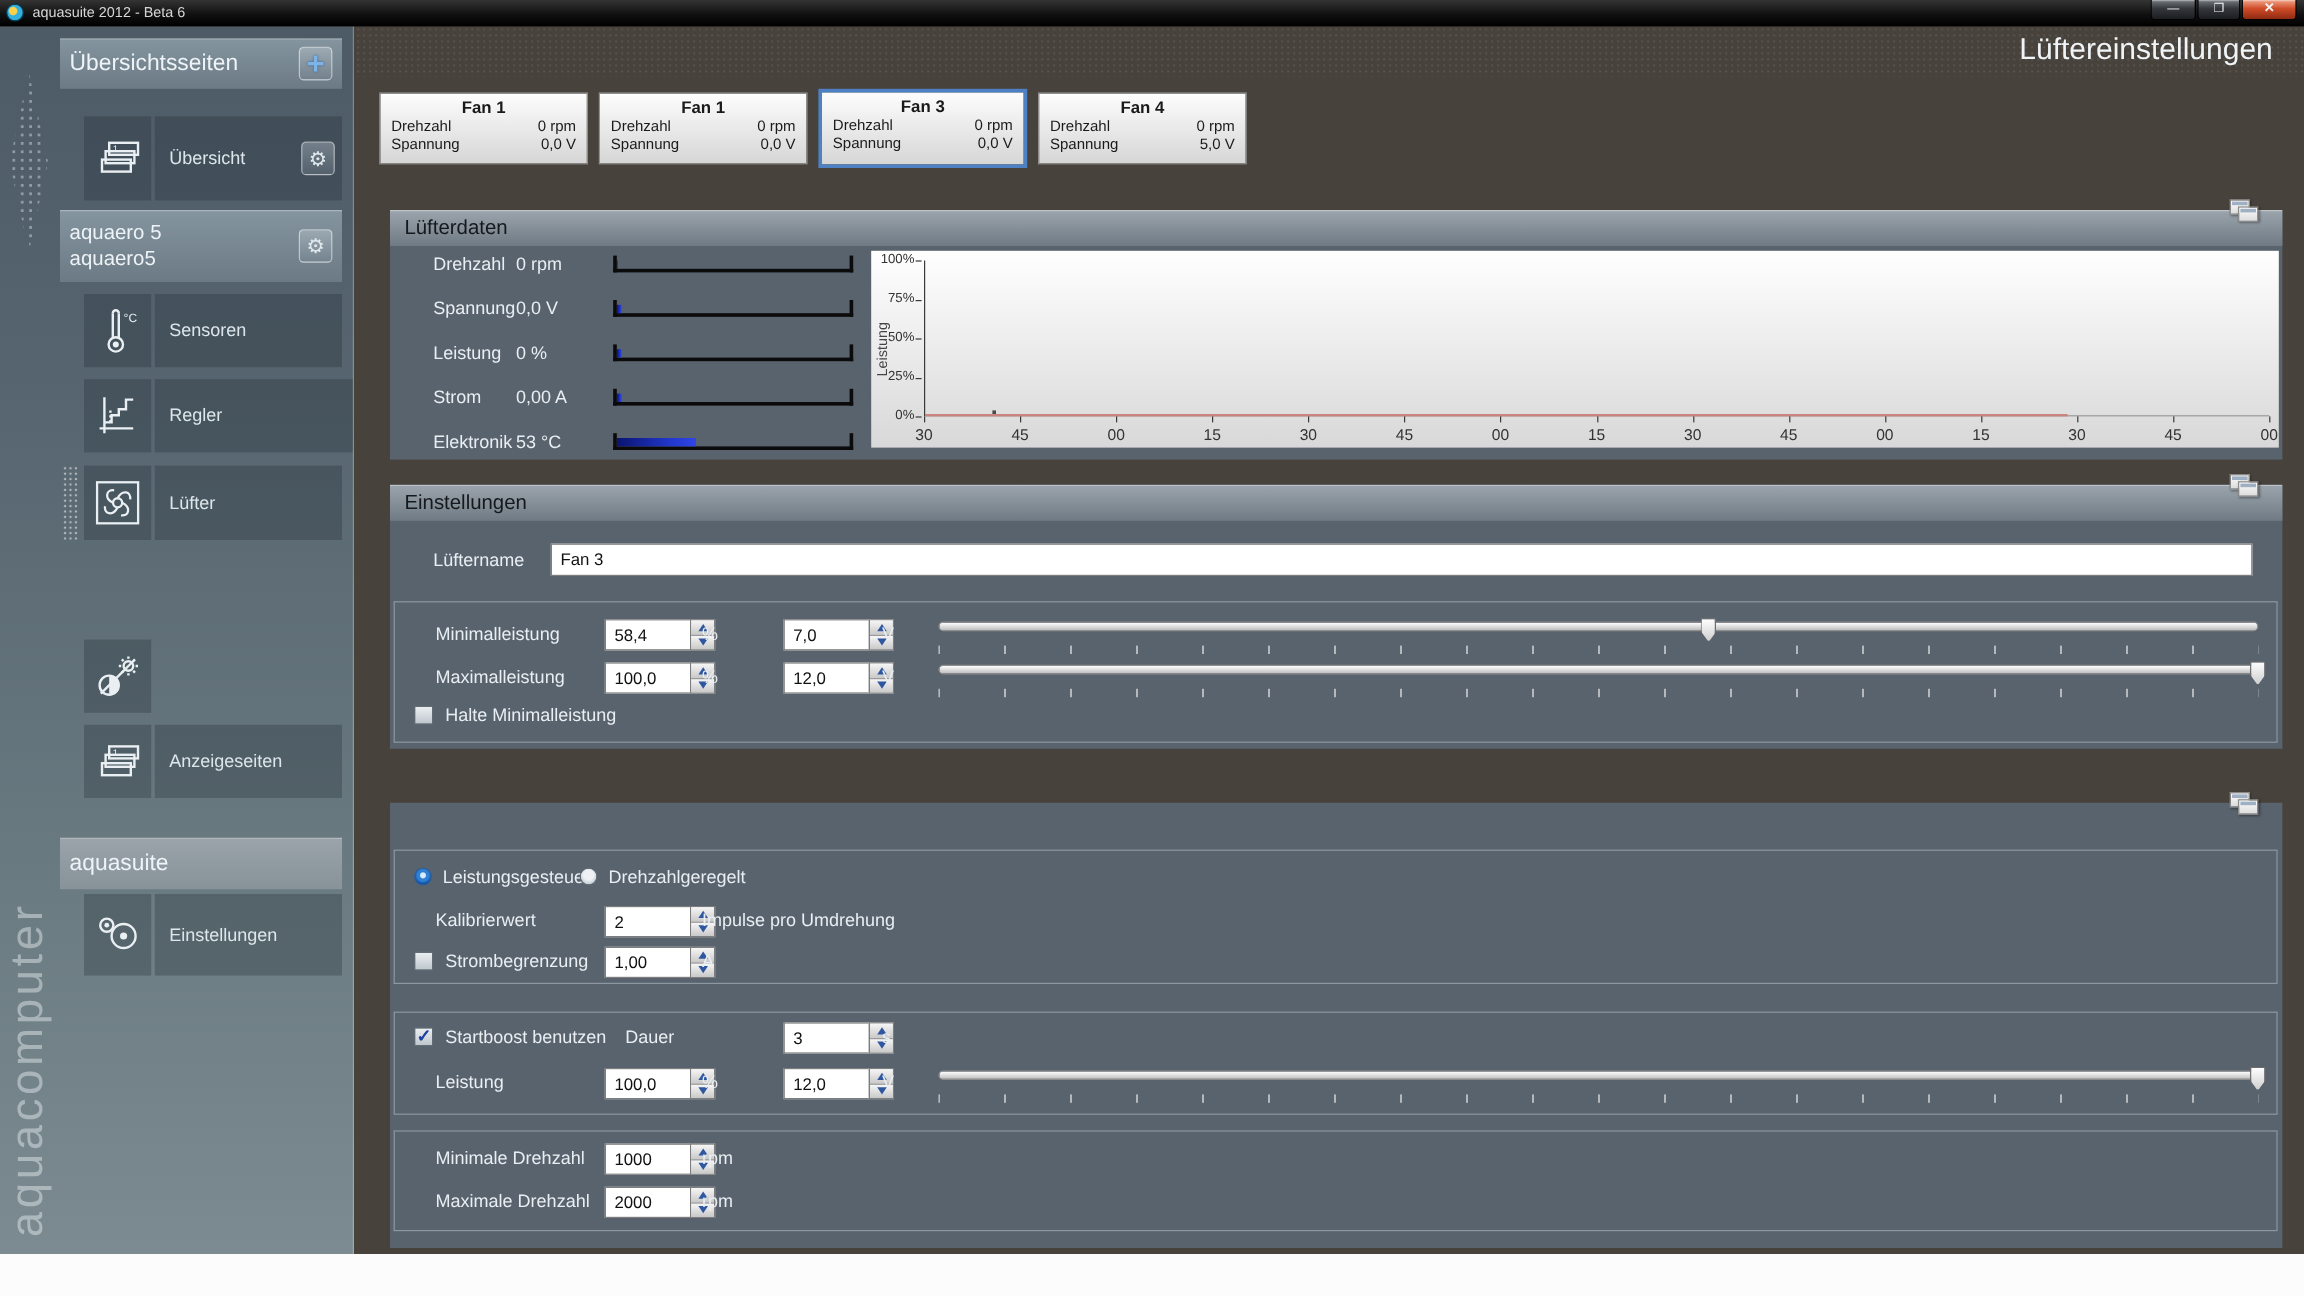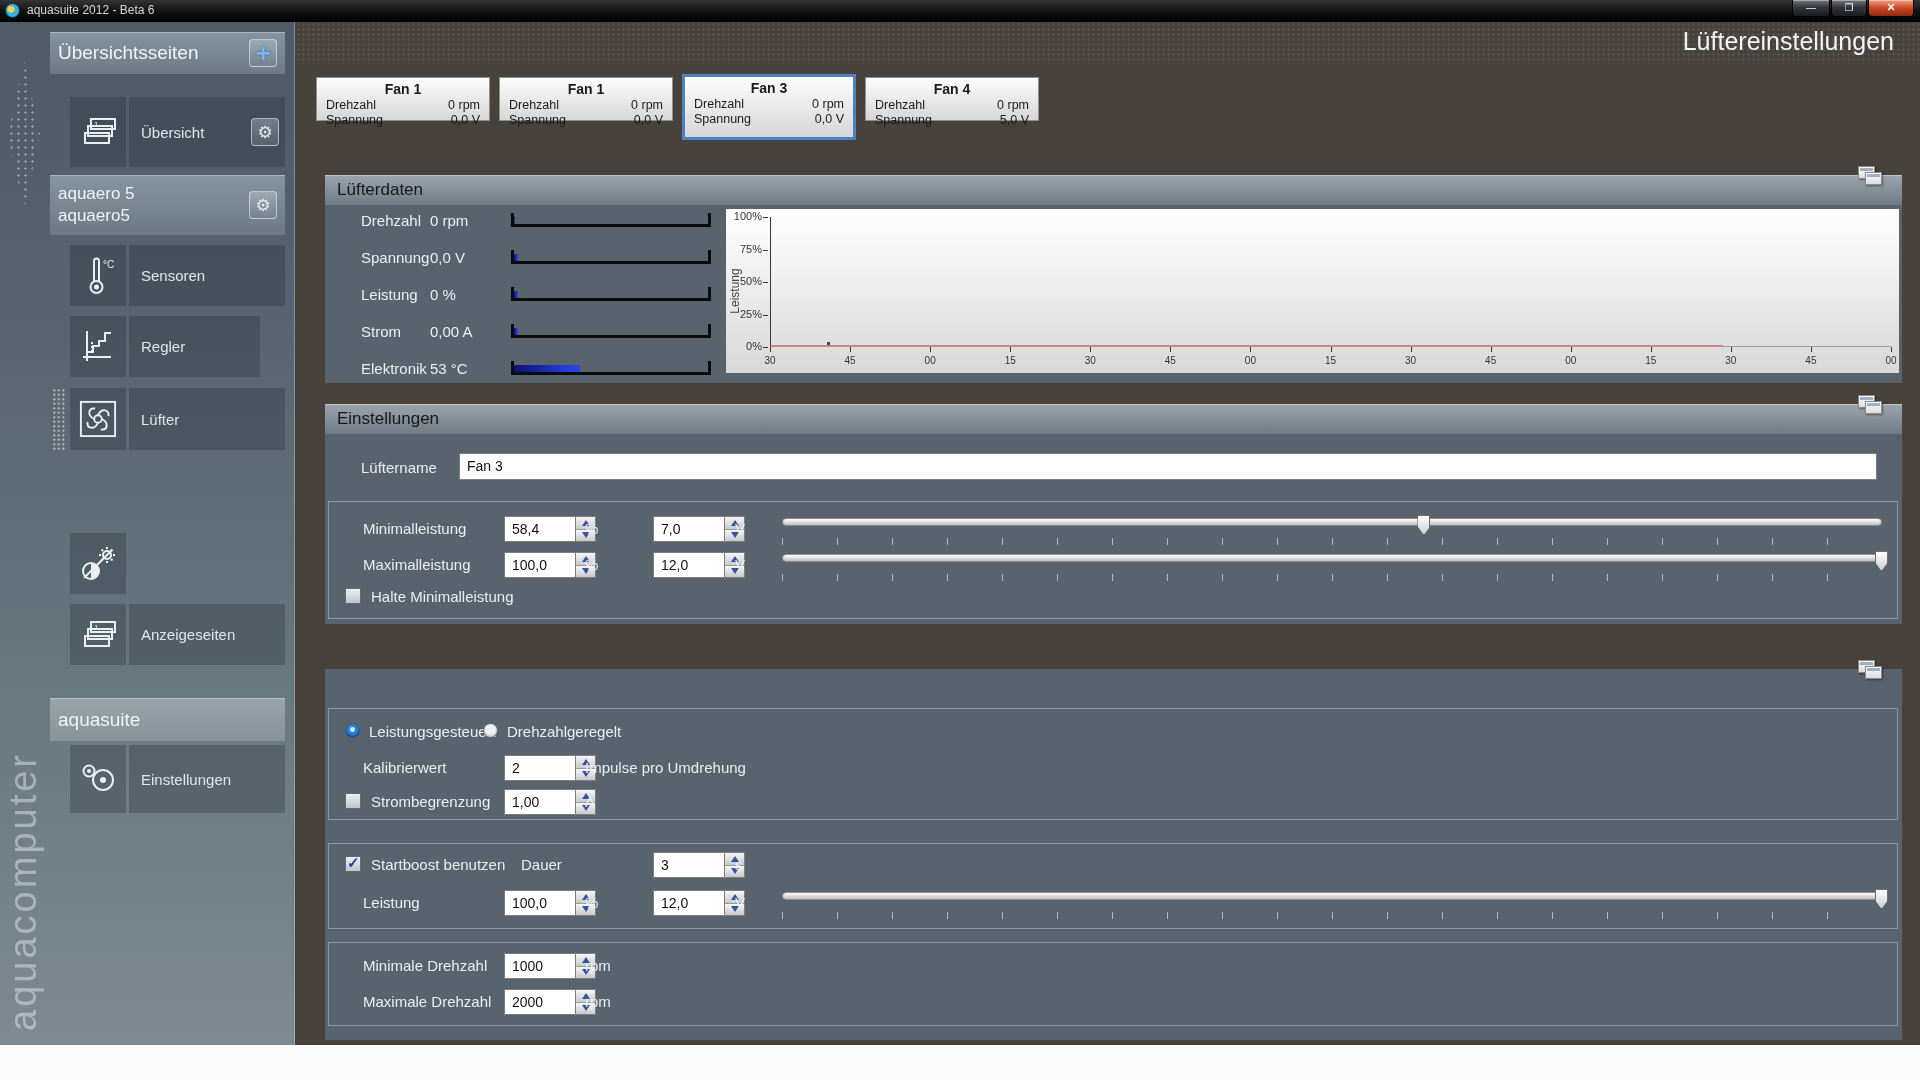--- a/index.html
+++ b/index.html
@@ -85,21 +85,21 @@
   #chart { position:absolute; left:401px; top:34px; width:1173px; height:164px;
     background:linear-gradient(#ffffff,#d8d8d8); }
   #ylab { position:absolute; left:2px; top:50%; transform:translateY(-50%) rotate(180deg);
     writing-mode:vertical-rl; font-size:12px; color:#444; }
   #plot { position:absolute; left:44px; right:8px; top:8px; bottom:26px;
     border-left:1px solid #3a3a3a; border-bottom:1px solid #9a9a9a; }
   .ytick { position:absolute; right:6px; font-size:11px; color:#333; }
   .ydash { position:absolute; right:0; width:5px; height:1px; background:#3a3a3a; }
   #yticks { position:absolute; left:0; width:42px; top:8px; bottom:26px; }
   #xticks { position:absolute; left:44px; right:8px; bottom:3px; height:18px; }
-  .xtick { position:absolute; top:3px; width:24px; text-align:center; font-size:10px; color:#333; }
+  .xtick { position:absolute; top:3px; width:24px; text-align:center; font-size:13px; color:#333; }
   .xdash { position:absolute; top:-5px; width:1px; height:5px; background:#3a3a3a; }
   #series-line { position:absolute; left:0; bottom:-1px; height:2px; background:#c98480; }
   #series-dot { position:absolute; left:5%; bottom:1px; width:3px; height:3px; background:#4a4a4a; }
 
   
   .tinput { position:absolute; background:#fff; border:1px solid #7d7d7d; color:#111;
     font-size:14px; line-height:25px; padding-left:7px; }
   .spin { position:absolute; height:26px; display:flex;margin-left:24px; }
   .spin-val { flex:1; background:#fff; border:1px solid #7d7d7d; border-right:none;
     font-size:14px; line-height:24px; padding-left:7px; color:#111; }
@@ -126,21 +126,21 @@
   .cbx { position:absolute; width:16px; height:16px; border:1px solid #5f6a73;
     background:linear-gradient(#eaeef1,#bfc7cd); }
   .cbx.checked::after { content:'✓'; position:absolute; left:1px; top:-3px; color:#1c3f9e;
     font-size:15px; font-weight:bold; }
   .radio { position:absolute; width:15px; height:15px; border-radius:50%; border:1px solid #5f6a73;
     background:radial-gradient(circle at 50% 40%, #eef2f5 0 40%, #a8b2ba); }
   .radio.sel { background:radial-gradient(circle at 50% 42%, #d6ecff 0 2px, #2f7fd4 3px 5px, #0b4f9e 7px);
     border-color:#2d5f9a; }
 
   
-  .fcard { position:absolute; top:77px; width:174px; height:44px;
+  .fcard { position:absolute; top:77px; width:174px; height:60px;
     background:linear-gradient(#fdfdfd,#d6d6d6); border:1px solid #8f8f8f; color:#1a1a1a; }
   .fcard.sel { border:3px solid #4e80c4; top:74px; height:66px; }
   .fc-title { text-align:center; font-size:14px; font-weight:bold; margin-top:3px; }
   .fc-row { display:flex; font-size:12.5px; padding:1px 9px 0 9px; }
   .fc-row .v { flex:1; text-align:right; }
 
   #bottom-strip { position:absolute; left:0; top:1045px; width:1920px; height:35px; background:#fcfcfc; z-index:40; }
 </style>
 </head>
 <body>
@@ -202,21 +202,21 @@
         <circle cx="16.5" cy="31" r="6"></circle>
           <circle cx="16.5" cy="31" r="2.5" fill="#e9eff2" stroke="none"></circle>
         <text x="23" y="12" font-size="10" fill="#e9eff2" stroke="none">°C</text>
       </svg>
     </div>
     <div class="ltile">
         <span class="ilabel">Sensoren</span>
       </div>
   </div>
 
-  <div class="srow" style="left:70px;top:294px;width:190px;height:61px">
+  <div class="srow" style="left:70px;top:294px;width:224px;height:61px">
     <div class="itile">
       <svg width="36" height="38" viewBox="0 0 36 38" class="icon-svg">
         <line x1="7" y1="3" x2="7" y2="33"></line>
           <line x1="3" y1="29" x2="31" y2="29"></line>
         <path d="M7 24 h6 v-6 h6 v-5 h6 v-8 h6"></path>
         <line x1="12" y1="14" x2="12" y2="26" stroke-dasharray="2 2"></line>
       </svg>
     </div>
     <div class="ltile">
         <span class="ilabel">Regler</span>

